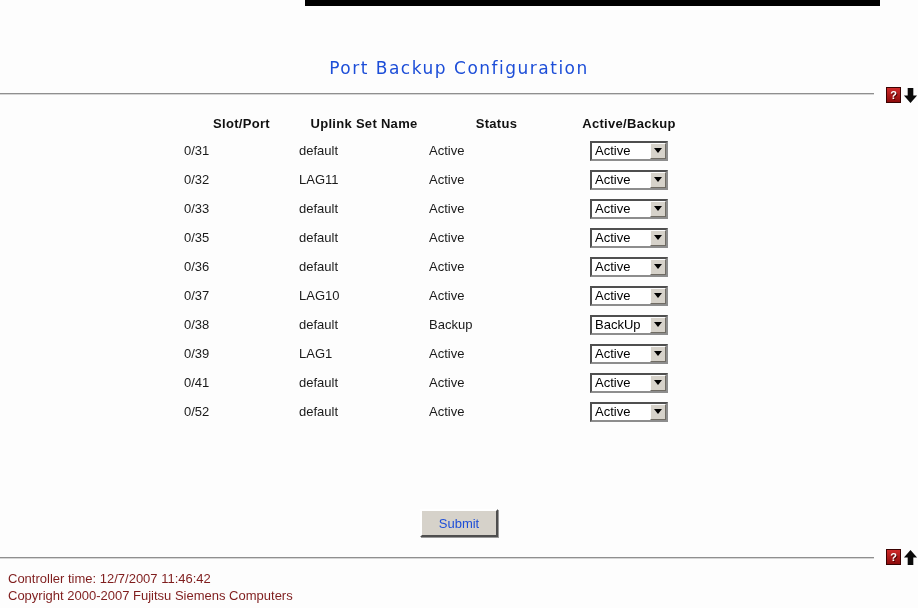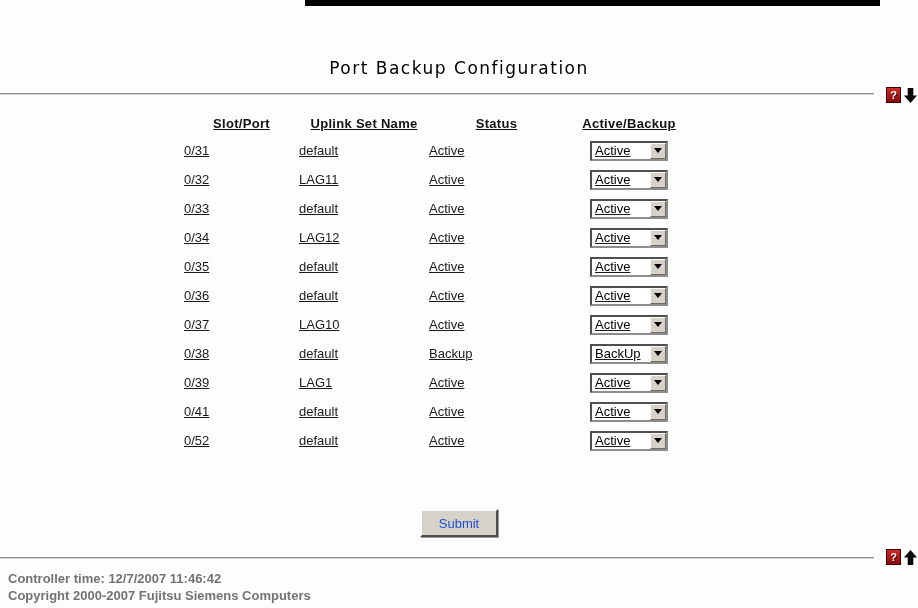--- a/index.html
+++ b/index.html
@@ -12,21 +12,21 @@
     overflow:hidden;
   }
   .topbar {
     position:absolute; left:305px; top:0; width:575px; height:6px;
     background:#000;
   }
   .page-title {
     position:absolute; left:0; top:58px; width:918px;
     text-align:center;
     font-family:"DejaVu Sans", sans-serif;
-    font-size:17px; letter-spacing:1.5px; color:#000000;
+    font-size:17px; letter-spacing:1.5px; color:#1d4ed8;
   }
   .hrule {
     position:absolute; left:0; width:874px; height:2px;
     background:#8f8f8f; border-bottom:1px solid #d6d6d6;
   }
   .hrule.top { top:93px; }
   .hrule.bottom { top:557px; }
   .help-icon {
     position:absolute; width:15px; height:16px;
     background:linear-gradient(#cf2a2a,#8e0b0b);
@@ -42,21 +42,21 @@
   }
   .scroll-arrow.down { left:903px; top:87px; }
   .scroll-arrow.up { left:903px; top:549px; }
 
   table.port-table {
     position:absolute; left:184px; top:110px;
     border-collapse:collapse; table-layout:fixed;
   }
   table.port-table th, table.port-table td {
     font-size:13px; vertical-align:middle;
-    white-space:nowrap; padding:0;text-decoration:underline;
+    white-space:nowrap; padding:0;
   }
   table.port-table th { font-weight:bold; height:26px; letter-spacing:0.3px; }
   table.port-table td { height:29px; color:#1a1a1a; }
   col.c1 { width:115px; } col.c2 { width:130px; }
   col.c3 { width:135px; } col.c4 { width:130px; }
 
   .fselect {
     width:78px; height:20px; margin:0 auto;
     background:#fff; position:relative;
     border:2px solid; border-color:#4f4f4f #8d8d8d #8d8d8d #4f4f4f;
@@ -79,21 +79,21 @@
 
   .submit-btn {
     position:absolute; left:420px; top:509px; width:78px; height:28px;
     background:#d6d2ca;
     border:2px solid; border-color:#ffffff #4e4e4e #4e4e4e #ffffff;
     box-shadow:1px 1px 0 #9a9a9a;
     font-family:"Liberation Sans", sans-serif;
     font-size:13px; color:#1d4ed8; cursor:pointer;
   }
   .footer-line {
-    position:absolute; left:8px; font-size:13px; color:#737373; line-height:16px;font-weight:bold;
+    position:absolute; left:8px; font-size:13px; color:#7f1d1d; line-height:16px;
   }
   .footer-line.l1 { top:571px; }
   .footer-line.l2 { top:588px; }
 </style>
 </head>
 <body>
 
 <div class="topbar"></div>
 
 <div class="page-title">Port Backup Configuration</div>
@@ -155,33 +155,20 @@
     <td>
       <div class="fselect">
         <span class="fselect-label">Active</span>
         <span class="fselect-btn">
           <span class="caret"></span>
         </span>
       </div>
     </td>
   </tr>
 
-  <tr>
-    <td>0/34</td>
-    <td>LAG12</td>
-    <td>Active</td>
-    <td>
-      <div class="fselect">
-        <span class="fselect-label">Active</span>
-        <span class="fselect-btn">
-          <span class="caret"></span>
-        </span>
-      </div>
-    </td>
-  </tr>
 
   <tr>
     <td>0/35</td>
     <td>default</td>
     <td>Active</td>
     <td>
       <div class="fselect">
         <span class="fselect-label">Active</span>
         <span class="fselect-btn">
           <span class="caret"></span>

